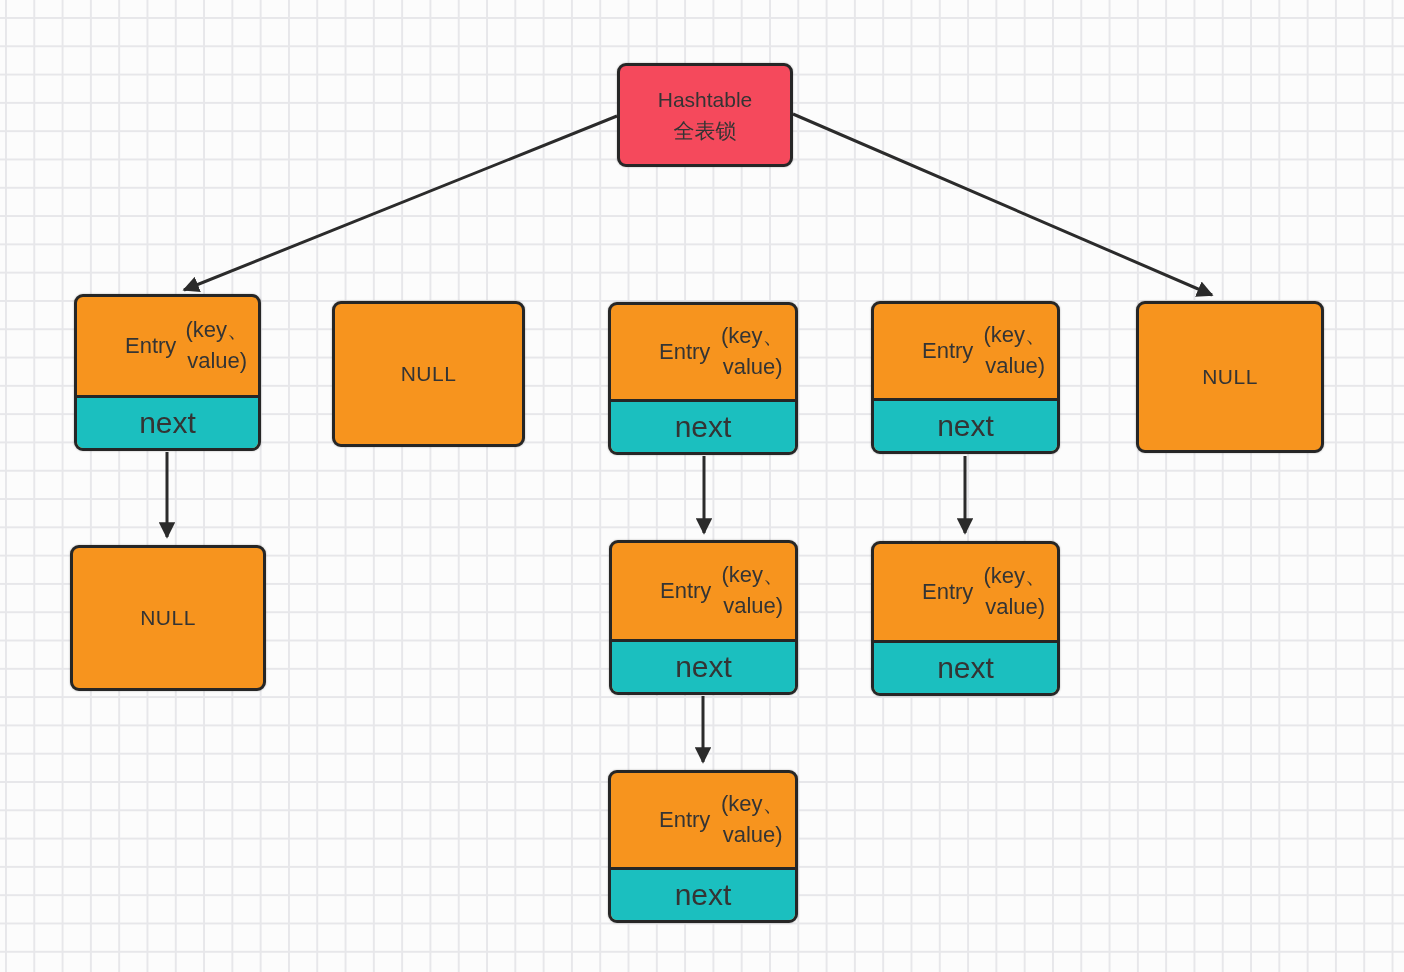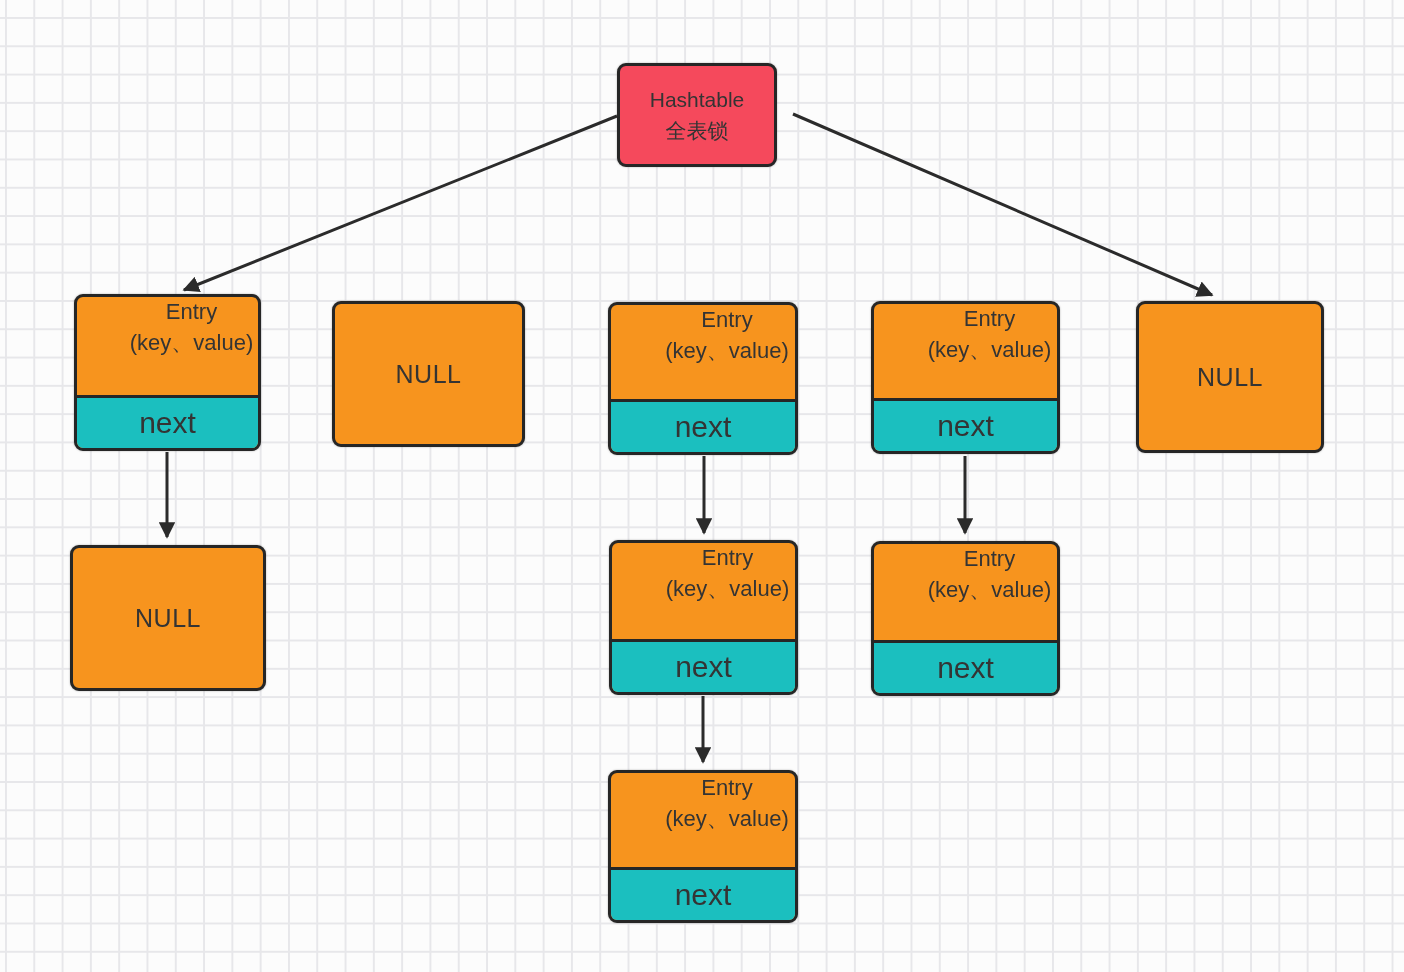--- a/index.html
+++ b/index.html
@@ -52,43 +52,43 @@
     line-height: 1.5;
     text-align: center;
   }
   .entry-node {
     background: var(--entry-fill);
     overflow: hidden;
   }
   .entry-main {
     flex: 1;
     display: flex;
-    flex-direction: column;
+    flex-direction: row;
     align-items: center;
-    justify-content: flex-start;
+    justify-content: center;
     font-size: 22px;
     line-height: 1.4;
     text-align: center;
     padding-left: 48px;
   }
   .entry-next {
     height: 53px;
     flex: 0 0 53px;
     border-top: 3px solid var(--stroke);
     background: var(--next-fill);
     display: flex;
     align-items: center;
     justify-content: center;
     font-size: 30px;
   }
   .null-node {
     background: var(--null-fill);
     align-items: center;
     justify-content: center;
-    font-size: 25px;
+    font-size: 21px;
     letter-spacing: 0.5px;
     text-align: center;
   }
 </style>
 </head>
 <body>
 
 <div class="canvas">
 
   <svg class="connector-layer" width="1404" height="972" viewBox="0 0 1404 972" xmlns="http://www.w3.org/2000/svg">
@@ -98,21 +98,21 @@
       </marker>
     </defs>
     <line x1="617" y1="116" x2="184" y2="290" stroke="#2b2b2b" stroke-width="3" marker-end="url(#arrowhead)"></line>
     <line x1="793" y1="114" x2="1212" y2="295" stroke="#2b2b2b" stroke-width="3" marker-end="url(#arrowhead)"></line>
     <line x1="167" y1="452" x2="167" y2="537" stroke="#2b2b2b" stroke-width="3" marker-end="url(#arrowhead)"></line>
     <line x1="704" y1="456" x2="704" y2="533" stroke="#2b2b2b" stroke-width="3" marker-end="url(#arrowhead)"></line>
     <line x1="703" y1="696" x2="703" y2="762" stroke="#2b2b2b" stroke-width="3" marker-end="url(#arrowhead)"></line>
     <line x1="965" y1="456" x2="965" y2="533" stroke="#2b2b2b" stroke-width="3" marker-end="url(#arrowhead)"></line>
   </svg>
 
-  <div class="node root-node" style="left:617px; top:63px; width:160px; height:104px;">
+  <div class="node root-node" style="left:617px; top:63px; width:176px; height:104px;">
     <div>Hashtable</div>
     <div>全表锁</div>
   </div>
 
   <div class="node entry-node" style="left:74px; top:294px; width:187px; height:157px;">
     <div class="entry-main">
       <div>Entry</div>
       <div>(key、value)</div>
     </div>
     <div class="entry-next">next</div>

